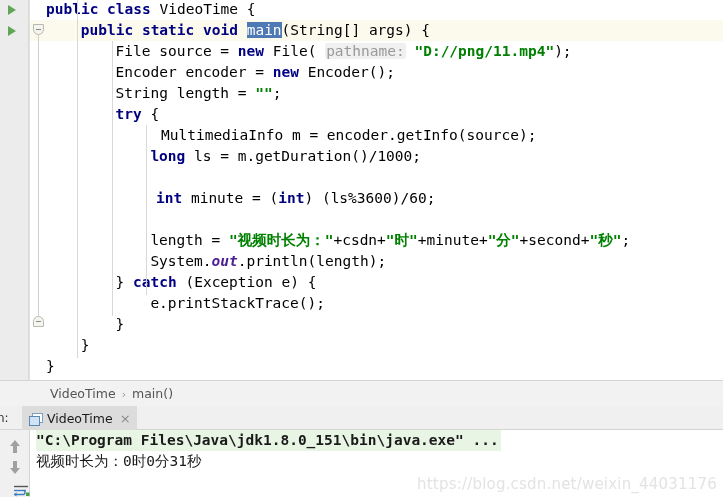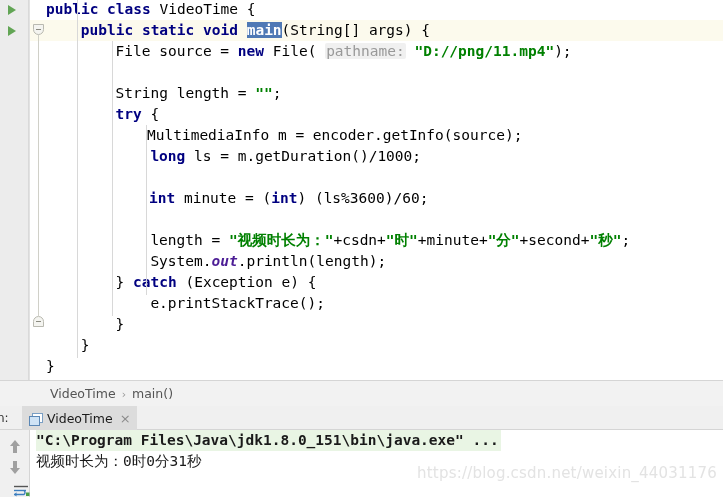--- a/index.html
+++ b/index.html
@@ -104,21 +104,21 @@
   .fld { color: #4c1d95; font-style: italic; font-weight: bold; }
   .hint {
     color: #999999;
     background: #f0f0f0;
     border-radius: 2px;
     padding: 0 1px;
   }
   .sel {
     background: #4f79b5;
     color: #ffffff;
-    font-weight: bold;
+    font-weight: normal;
   }
 
   
   .breadcrumb-bar {
     position: absolute;
     left: 0; top: 380px;
     width: 723px; height: 26px;
     background: #f2f2f2;
     border-top: 1px solid #d5d5d5;
   }
@@ -256,21 +256,21 @@
     color: #1a1a1a;
   }
   .console-line.cmd {
     font-weight: bold;
     background: #e9f5e4;
     display: inline-block;
     padding-right: 2px;
   }
   .watermark {
     position: absolute;
-    right: 6px; bottom: 18px;
+    right: 6px; bottom: 7px;
     font-size: 15px;
     color: #e3e3e3;
     font-family: "DejaVu Sans", sans-serif;
     white-space: nowrap;
     letter-spacing: 0.2px;
   }
   .bottom-rail {
     position: absolute;
     left: 0; bottom: 0;
     width: 723px; height: 3px;
@@ -285,25 +285,26 @@
   <div class="editor">
     <div class="gutter"></div>
     <div class="gutter-strip"></div>
     <div class="code-layer" id="code-layer">
         <div class="run-arrow" style="left: 8px; top: 5px;"></div>
         <div class="code-line" style="top: -1px; left: 46px;"><span class="kw">public </span><span class="kw">class </span><span>VideoTime {</span></div>
         <div class="hl-line" style="top: 20px;"></div>
         <div class="run-arrow" style="left: 8px; top: 26px;"></div>
         <div class="code-line" style="top: 20px; left: 80.8px;"><span class="kw">public </span><span class="kw">static </span><span class="kw">void </span><span class="sel">main</span><span>(String[] args) {</span></div>
         <div class="code-line" style="top: 41px; left: 115.6px;"><span>File source = </span><span class="kw">new </span><span>File( </span><span class="hint">pathname:</span><span> </span><span class="str">"D://png/11.mp4"</span><span>);</span></div>
+        <div class="code-line" style="top: 62px; left: 115.6px;"><span>Encoder encoder = </span><span class="kw">new </span><span>Encoder();</span></div>
         <div class="code-line" style="top: 83px; left: 115.6px;"><span>String length = </span><span class="str">""</span><span>;</span></div>
         <div class="code-line" style="top: 104px; left: 115.6px; text-align: right;"><span class="kw">try</span><span> {</span></div>
-        <div class="code-line" style="top: 125px; left: 147px;"><span>MultimediaInfo m = encoder.getInfo(source);</span></div>
+        <div class="code-line" style="top: 125px; left: 161px;"><span>MultimediaInfo m = encoder.getInfo(source);</span></div>
         <div class="code-line" style="top: 146px; left: 150.4px;"><span class="kw">long </span><span>ls = m.getDuration()/</span><span class="num">1000</span><span>;</span></div>
-        <div class="code-line" style="top: 188px; left: 149px;"><span class="kw">int </span><span>minute = (</span><span class="kw">int</span><span>) (ls%</span><span class="num">3600</span><span>)/</span><span class="num">60</span><span>;</span></div>
+        <div class="code-line" style="top: 188px; left: 156px;"><span class="kw">int </span><span>minute = (</span><span class="kw">int</span><span>) (ls%</span><span class="num">3600</span><span>)/</span><span class="num">60</span><span>;</span></div>
         <div class="code-line" style="top: 230px; left: 150.4px;"><span>length = </span><span class="str">"视频时长为："</span><span>+csdn+</span><span class="str">"时"</span><span>+minute+</span><span class="str">"分"</span><span>+second+</span><span class="str">"秒"</span><span>;</span></div>
         <div class="code-line" style="top: 251px; left: 150.4px;"><span>System.</span><span class="fld">out</span><span>.println(length);</span></div>
         <div class="code-line" style="top: 272px; left: 115.6px;"><span>} </span><span class="kw">catch </span><span>(Exception e) {</span></div>
         <div class="code-line" style="top: 293px; left: 150.4px; text-align: center;"><span>e.printStackTrace();</span></div>
         <div class="code-line" style="top: 314px; left: 115.6px;"><span>}</span></div>
         <div class="code-line" style="top: 335px; left: 80.8px;"><span>}</span></div>
         <div class="code-line" style="top: 356px; left: 46px;"><span>}</span></div>
         <div class="indent-guide" style="left: 76.8px; top: 0px; height: 358px;"></div>
         <div class="indent-guide" style="left: 111.6px; top: 41px; height: 275px;"></div>
         <div class="indent-guide" style="left: 146.4px; top: 125px; height: 170px;"></div>

